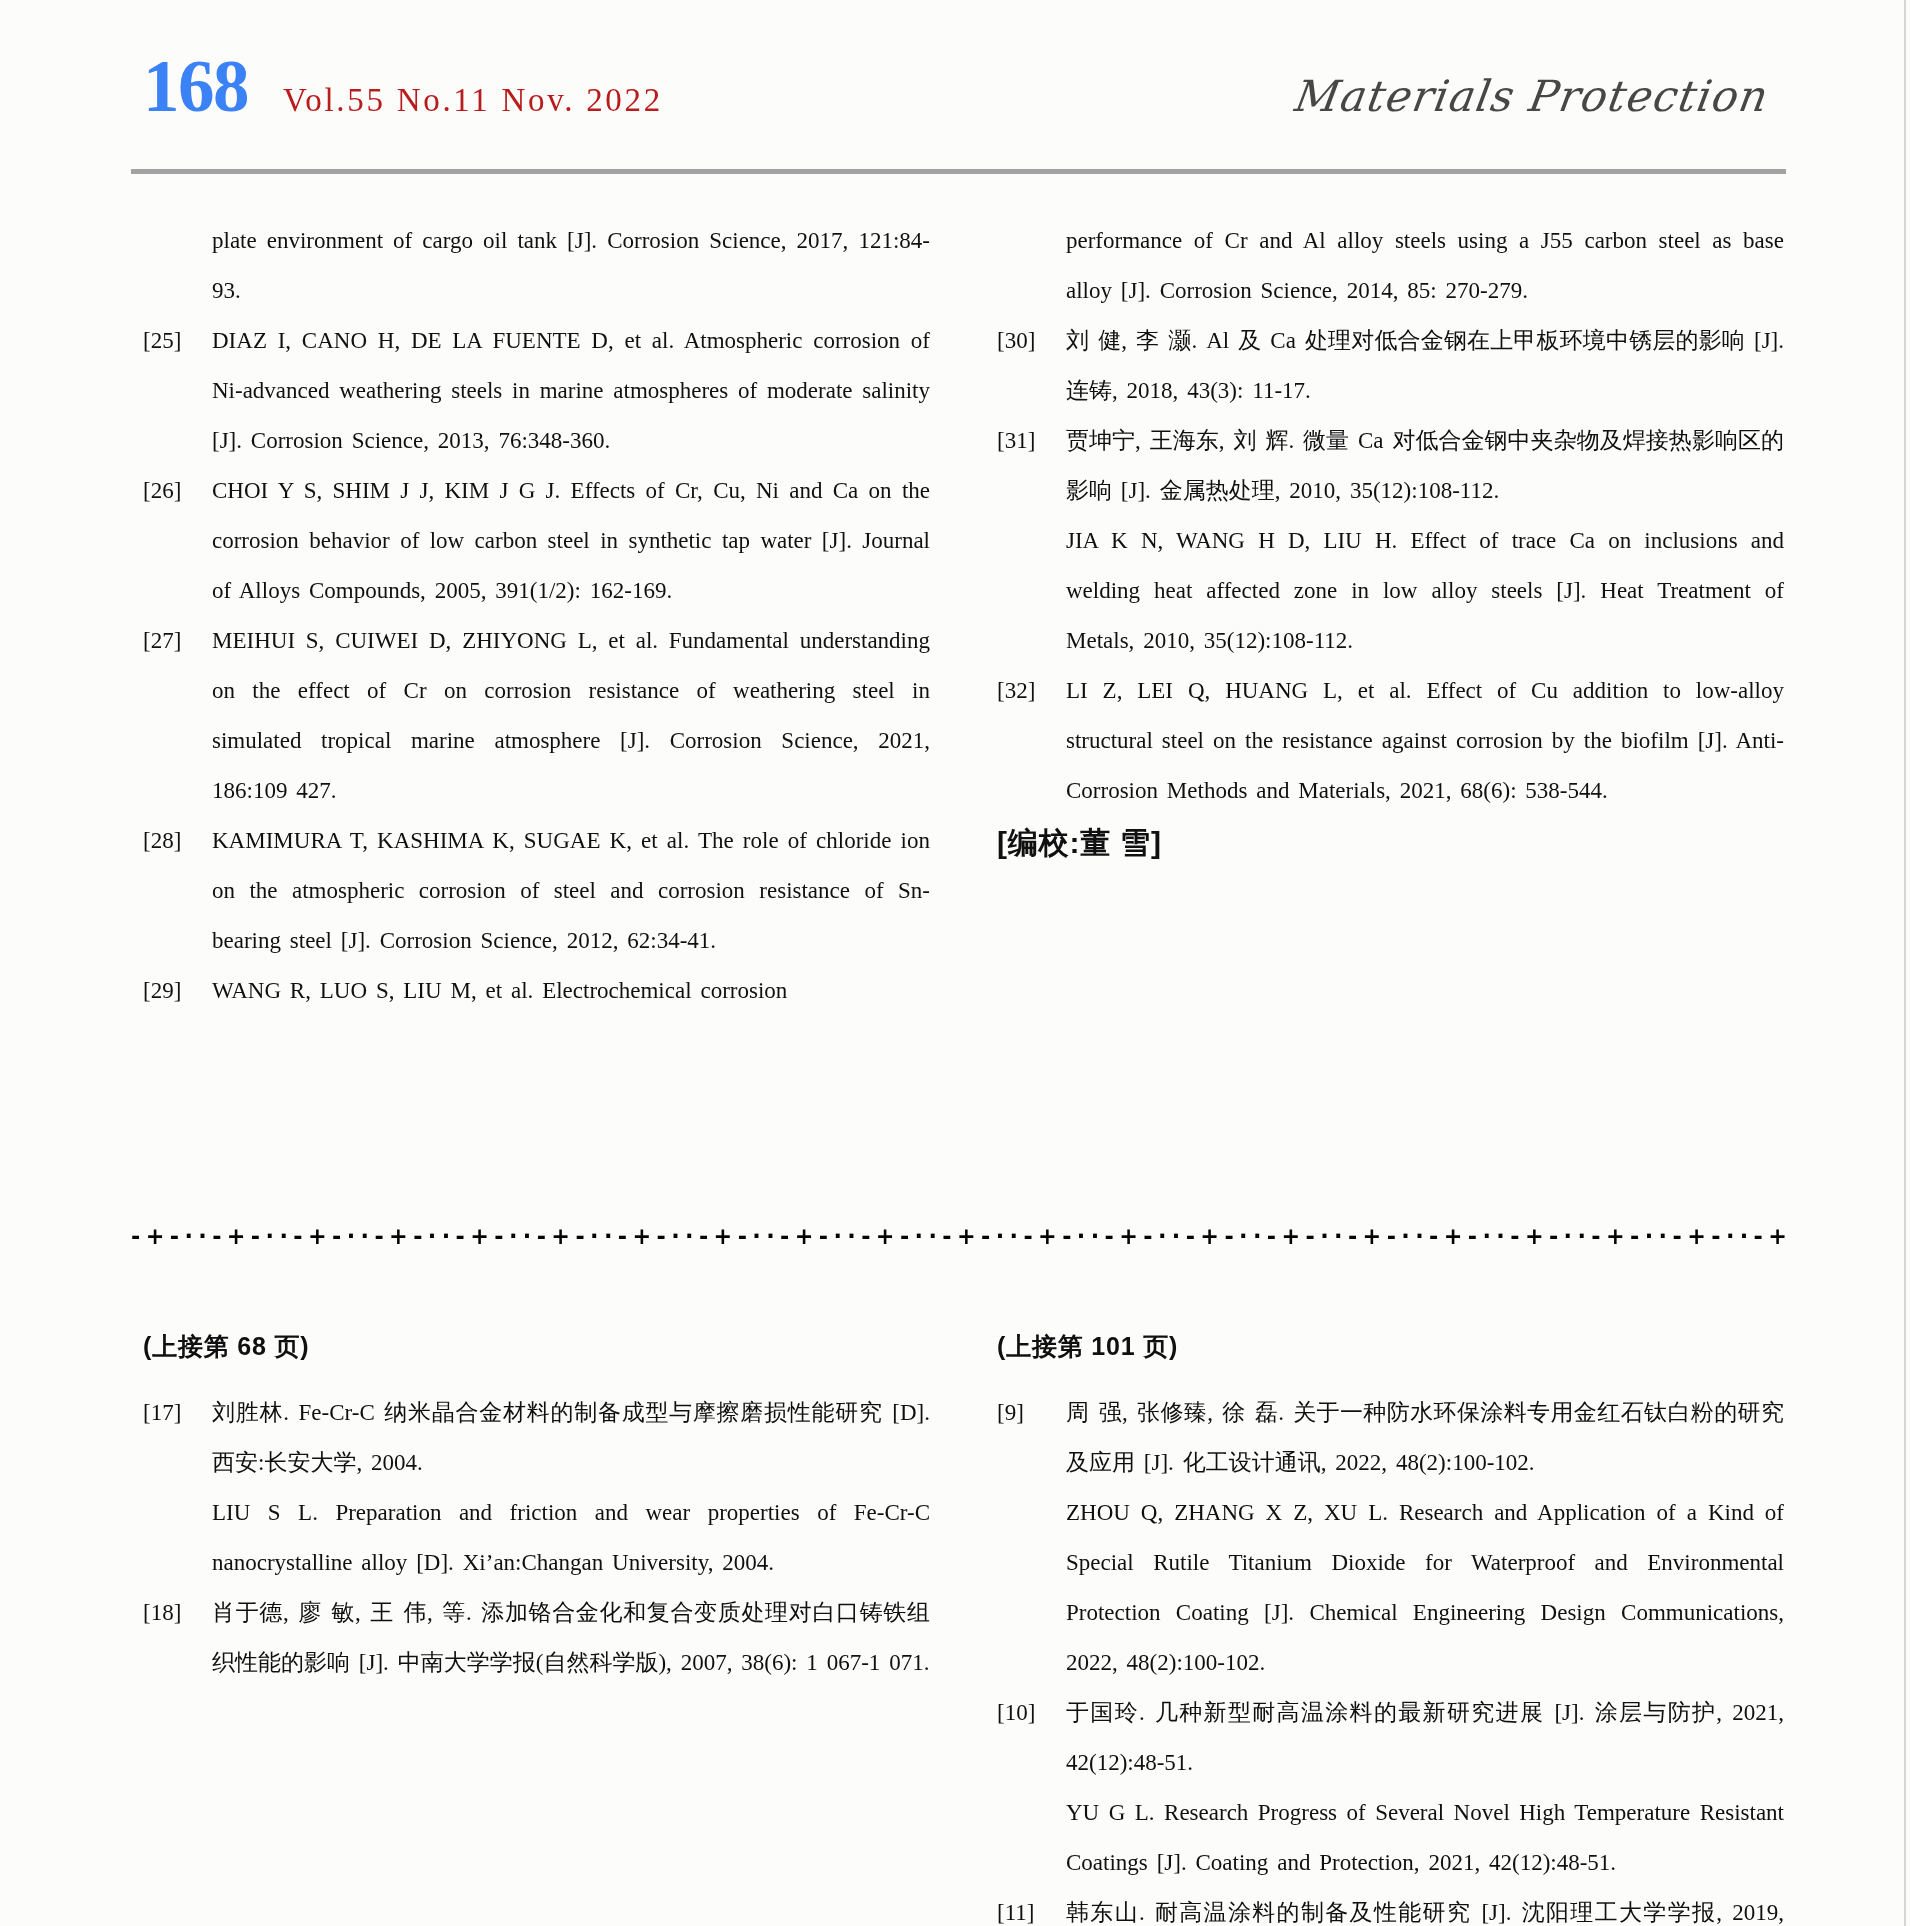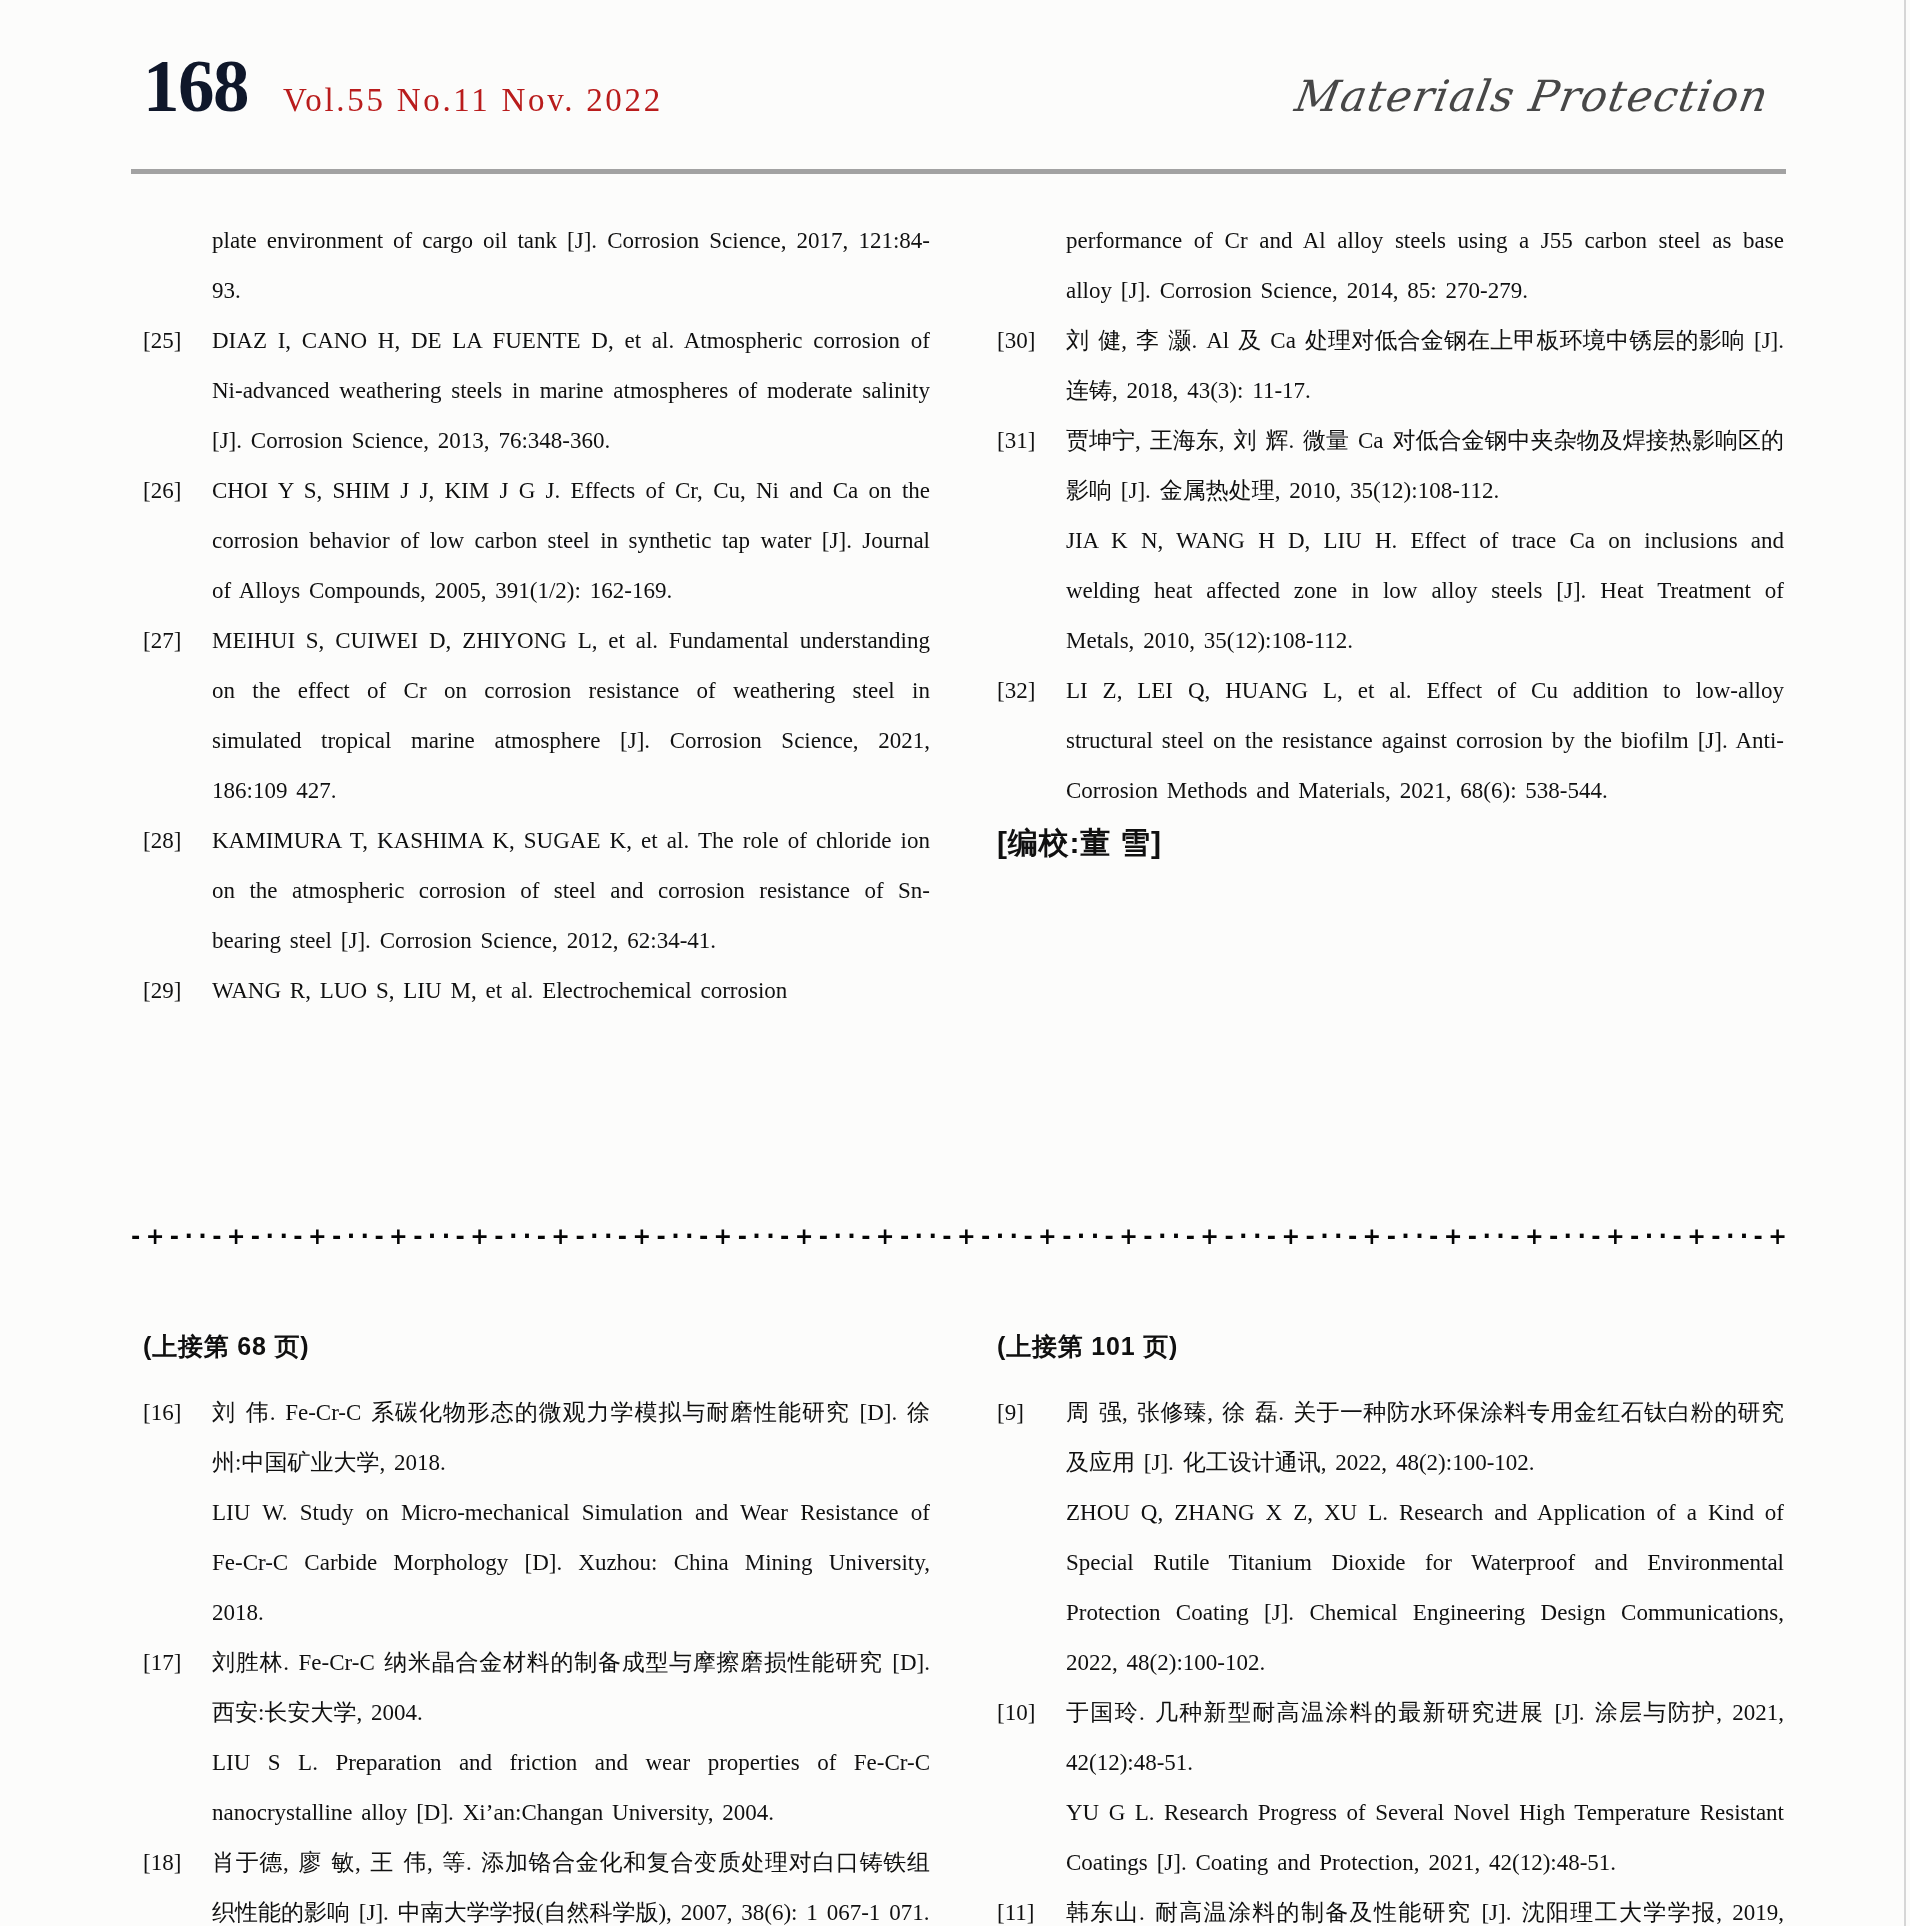--- a/index.html
+++ b/index.html
@@ -7,21 +7,21 @@
     position:relative;
     width:1911px;height:2702px;
     background:#fcfcfb;
     font-family:"Liberation Serif","DejaVu Serif",serif;
     color:#101010;
     overflow:hidden;
   }
   
   .header{position:absolute;top:50px;left:143px;right:127px;height:119px;}
   .header-inner{display:flex;align-items:baseline;height:100%;}
-  .page-number{font-size:73px;font-weight:bold;line-height:1;letter-spacing:-1.5px;color:#0f172a;}
+  .page-number{font-size:73px;font-weight:bold;line-height:1;letter-spacing:-1.5px;color:#3b82f6;}
   .issue-info{font-size:33px;color:#b91c1c;margin-left:35px;letter-spacing:2.7px;}
   .journal-name{
     margin-left:auto;font-style:italic;font-size:43px;color:#474747;
     font-family:"DejaVu Serif","Liberation Serif",serif;
     transform:skewX(-10deg);letter-spacing:1.2px;padding-right:15.4px;
   }
   .header-rule{position:absolute;top:169px;left:131px;right:125px;height:4.6px;background:#a2a2a2;}
 
   
   .col{flex:1;min-width:0;font-size:23px;line-height:50px;}
@@ -140,27 +140,20 @@
   </div>
 
   <div class="divider">-+-··-+-··-+-··-+-··-+-··-+-··-+-··-+-··-+-··-+-··-+-··-+-··-+-··-+-··-+-··-+-··-+-··-+-··-+-··-+-··-+-··-+-··-+-··-+-··-+-··-+-··-+-··-+-··</div>
 
   <div class="bottom-section">
     <div class="columns">
       <div class="col">
         <div class="section-title">(上接第 68 页)</div>
         <div>
             <div class="ref">
-              <span class="ref-label">[16]</span>
-              <div class="ref-body">
-                <p>刘 伟. Fe-Cr-C 系碳化物形态的微观力学模拟与耐磨性能研究 [D]. 徐州:中国矿业大学, 2018.</p>
-                <p>LIU W. Study on Micro-mechanical Simulation and Wear Resistance of Fe-Cr-C Carbide Morphology [D]. Xuzhou: China Mining University, 2018.</p>
-              </div>
-            </div>
-            <div class="ref">
               <span class="ref-label">[17]</span>
               <div class="ref-body">
                 <p>刘胜林. Fe-Cr-C 纳米晶合金材料的制备成型与摩擦磨损性能研究 [D]. 西安:长安大学, 2004.</p>
                 <p>LIU S L. Preparation and friction and wear properties of Fe-Cr-C nanocrystalline alloy [D]. Xi’an:Changan University, 2004.</p>
               </div>
             </div>
             <div class="ref">
               <span class="ref-label">[18]</span>
               <div class="ref-body">
                 <p>肖于德, 廖 敏, 王 伟, 等. 添加铬合金化和复合变质处理对白口铸铁组织性能的影响 [J]. 中南大学学报(自然科学版), 2007, 38(6): 1 067-1 071.</p>

